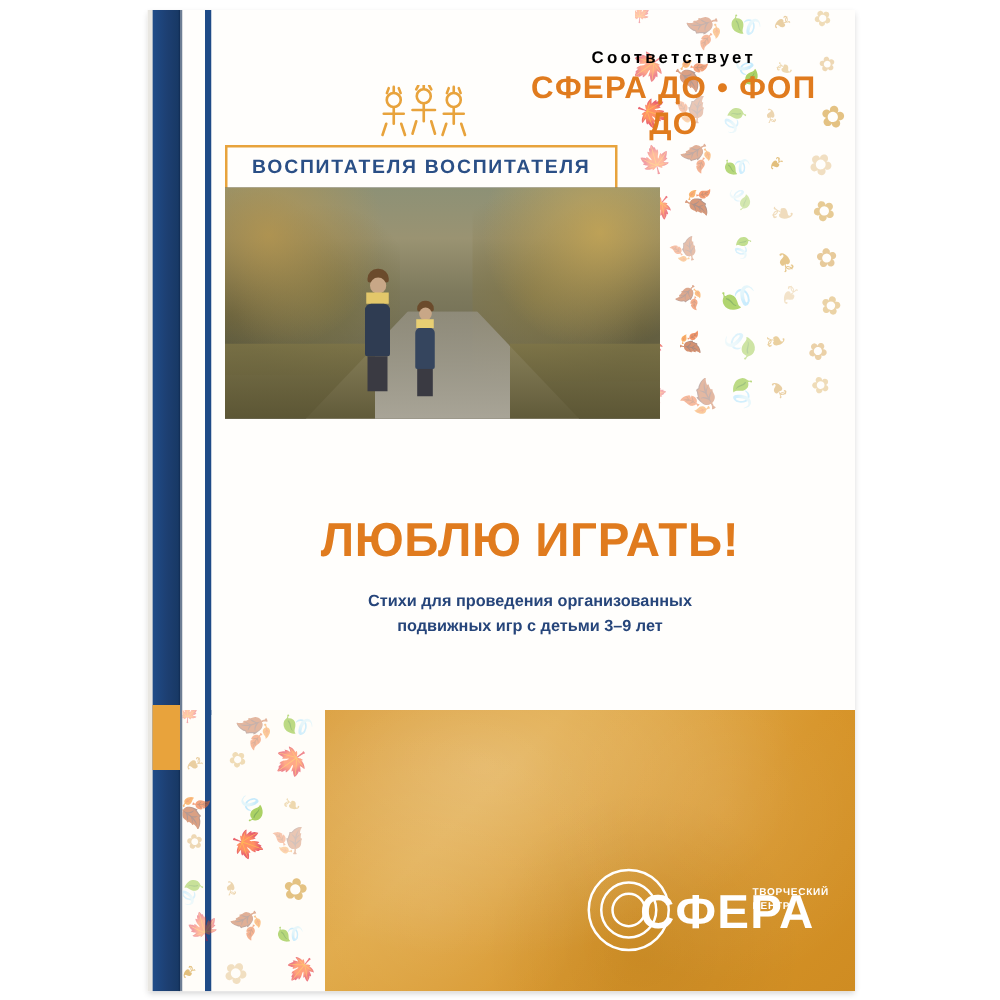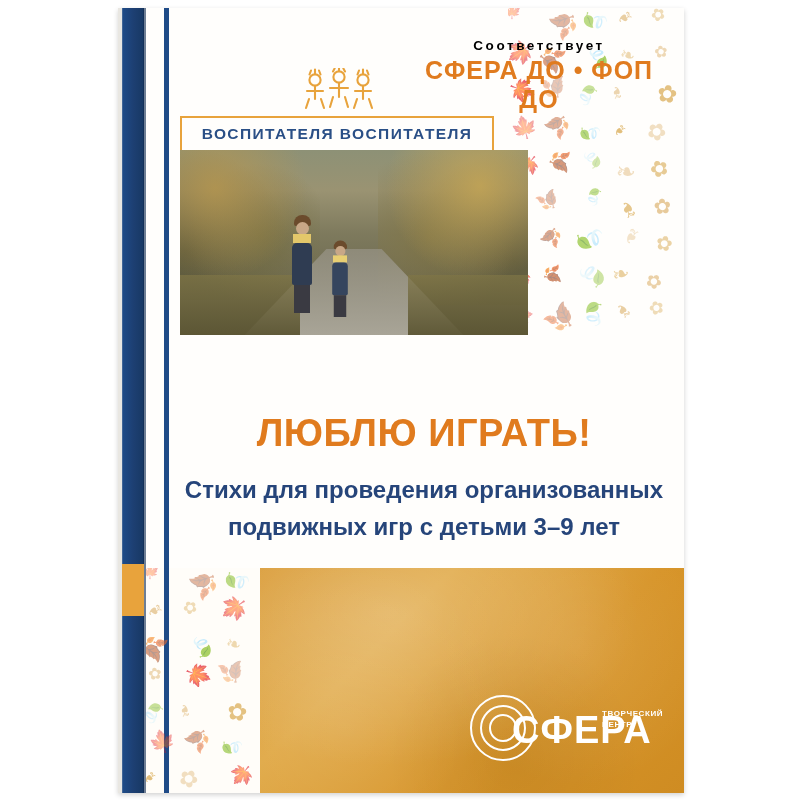--- a/index.html
+++ b/index.html
@@ -276,21 +276,21 @@
   }
   .title-main {
     color: #e07b1e;
     font-size: 38px;
     font-weight: 700;
     letter-spacing: .5px;
     margin: 0 0 16px;
   }
   .subtitle-line {
     color: #26457a;
-    font-size: 24px;
+    font-size: 13px;
     font-weight: 600;
     line-height: 1.55;
     margin: 0;
   }
 
   
   .logo {
     position: absolute;
     right: 24px;
     bottom: 36px;

